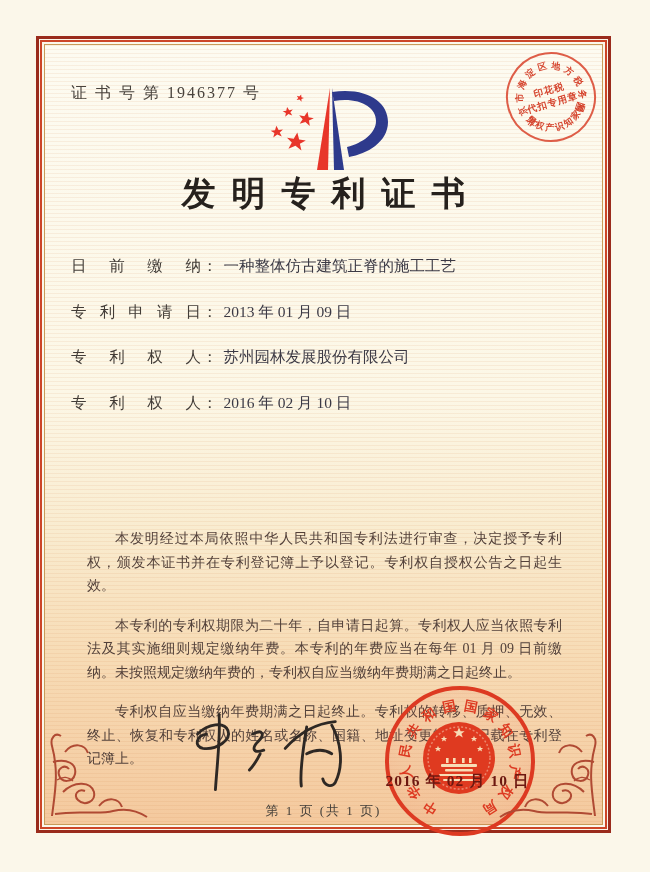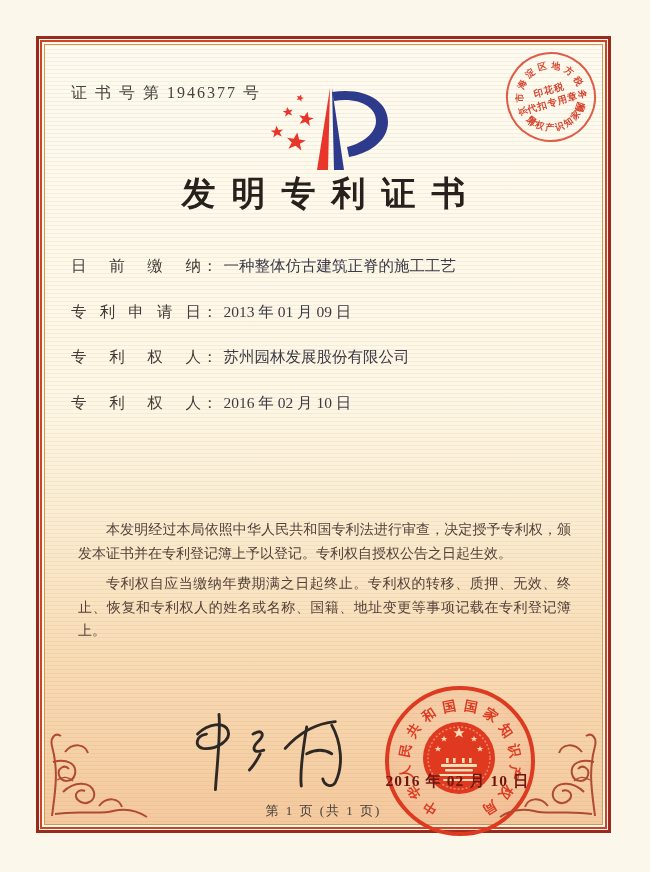--- a/index.html
+++ b/index.html
@@ -26,21 +26,21 @@
 
   
   .fields{left:26px;top:207px;right:20px;}
   .frow{margin-bottom:17px;line-height:28.5px;font-size:15.5px;color:#3e3a3c;white-space:nowrap;}
   .flabel{display:inline-block;width:130px;text-align:justify;text-align-last:justify;color:#423c37;vertical-align:top;}
   .fcolon{display:inline-block;margin:0 2px 0 1px;color:#423c37;}
   .fvalue{color:#3c3a45;}
 
   
   .bodytext{left:26px;right:24px;top:466px;font-size:14px;line-height:23.5px;color:#53413a;text-align:justify;}
-  .bodytext p{margin:7px;text-indent:2em;}
+  .bodytext p{margin:16px;text-indent:2em;}
 
   
   .director{left:44px;top:702px;font-size:15px;color:#3a342e;line-height:27px;letter-spacing:3px;}
 
   
   .footer{left:0;right:0;top:757px;text-align:center;font-size:13px;color:#45403a;letter-spacing:2px;}
 
   
   .stamp-top{left:461px;top:7px;width:86px;height:86px;border-radius:50%;
              border:2.5px solid rgba(216,66,42,0.85);transform:rotate(-16deg);}
@@ -132,20 +132,21 @@
         <span class="fvalue">苏州园林发展股份有限公司</span>
       </div>
       <div class="frow">
         <span class="flabel">专利权人</span><span class="fcolon">：</span>
         <span class="fvalue">2016 年 02 月 10 日</span>
       </div>
     </div>
 
     <div class="abs bodytext">
       <p>本发明经过本局依照中华人民共和国专利法进行审查，决定授予专利权，颁发本证书并在专利登记簿上予以登记。专利权自授权公告之日起生效。</p>
+      <p>本专利的专利权期限为二十年，自申请日起算。专利权人应当依照专利法及其实施细则规定缴纳年费。本专利的年费应当在每年 01 月 09 日前缴纳。未按照规定缴纳年费的，专利权自应当缴纳年费期满之日起终止。</p>
       <p>专利权自应当缴纳年费期满之日起终止。专利权的转移、质押、无效、终止、恢复和专利权人的姓名或名称、国籍、地址变更等事项记载在专利登记簿上。</p>
     </div>
 
 
     <svg class="abs signature" viewBox="0 0 190 100" fill="none" stroke="#2e2824" stroke-width="3.2" stroke-linecap="round">
       <path d="M14,30 C26,18 44,16 48,26 C52,36 36,48 20,46 C10,44 12,32 24,30"></path>
       <path d="M38,8 C40,30 36,62 34,92"></path>
       <path d="M76,30 C86,24 90,30 82,38 C74,46 76,52 88,48"></path>
       <path d="M84,52 C80,60 76,66 72,70"></path>
       <path d="M112,46 C128,28 146,18 168,16"></path>

